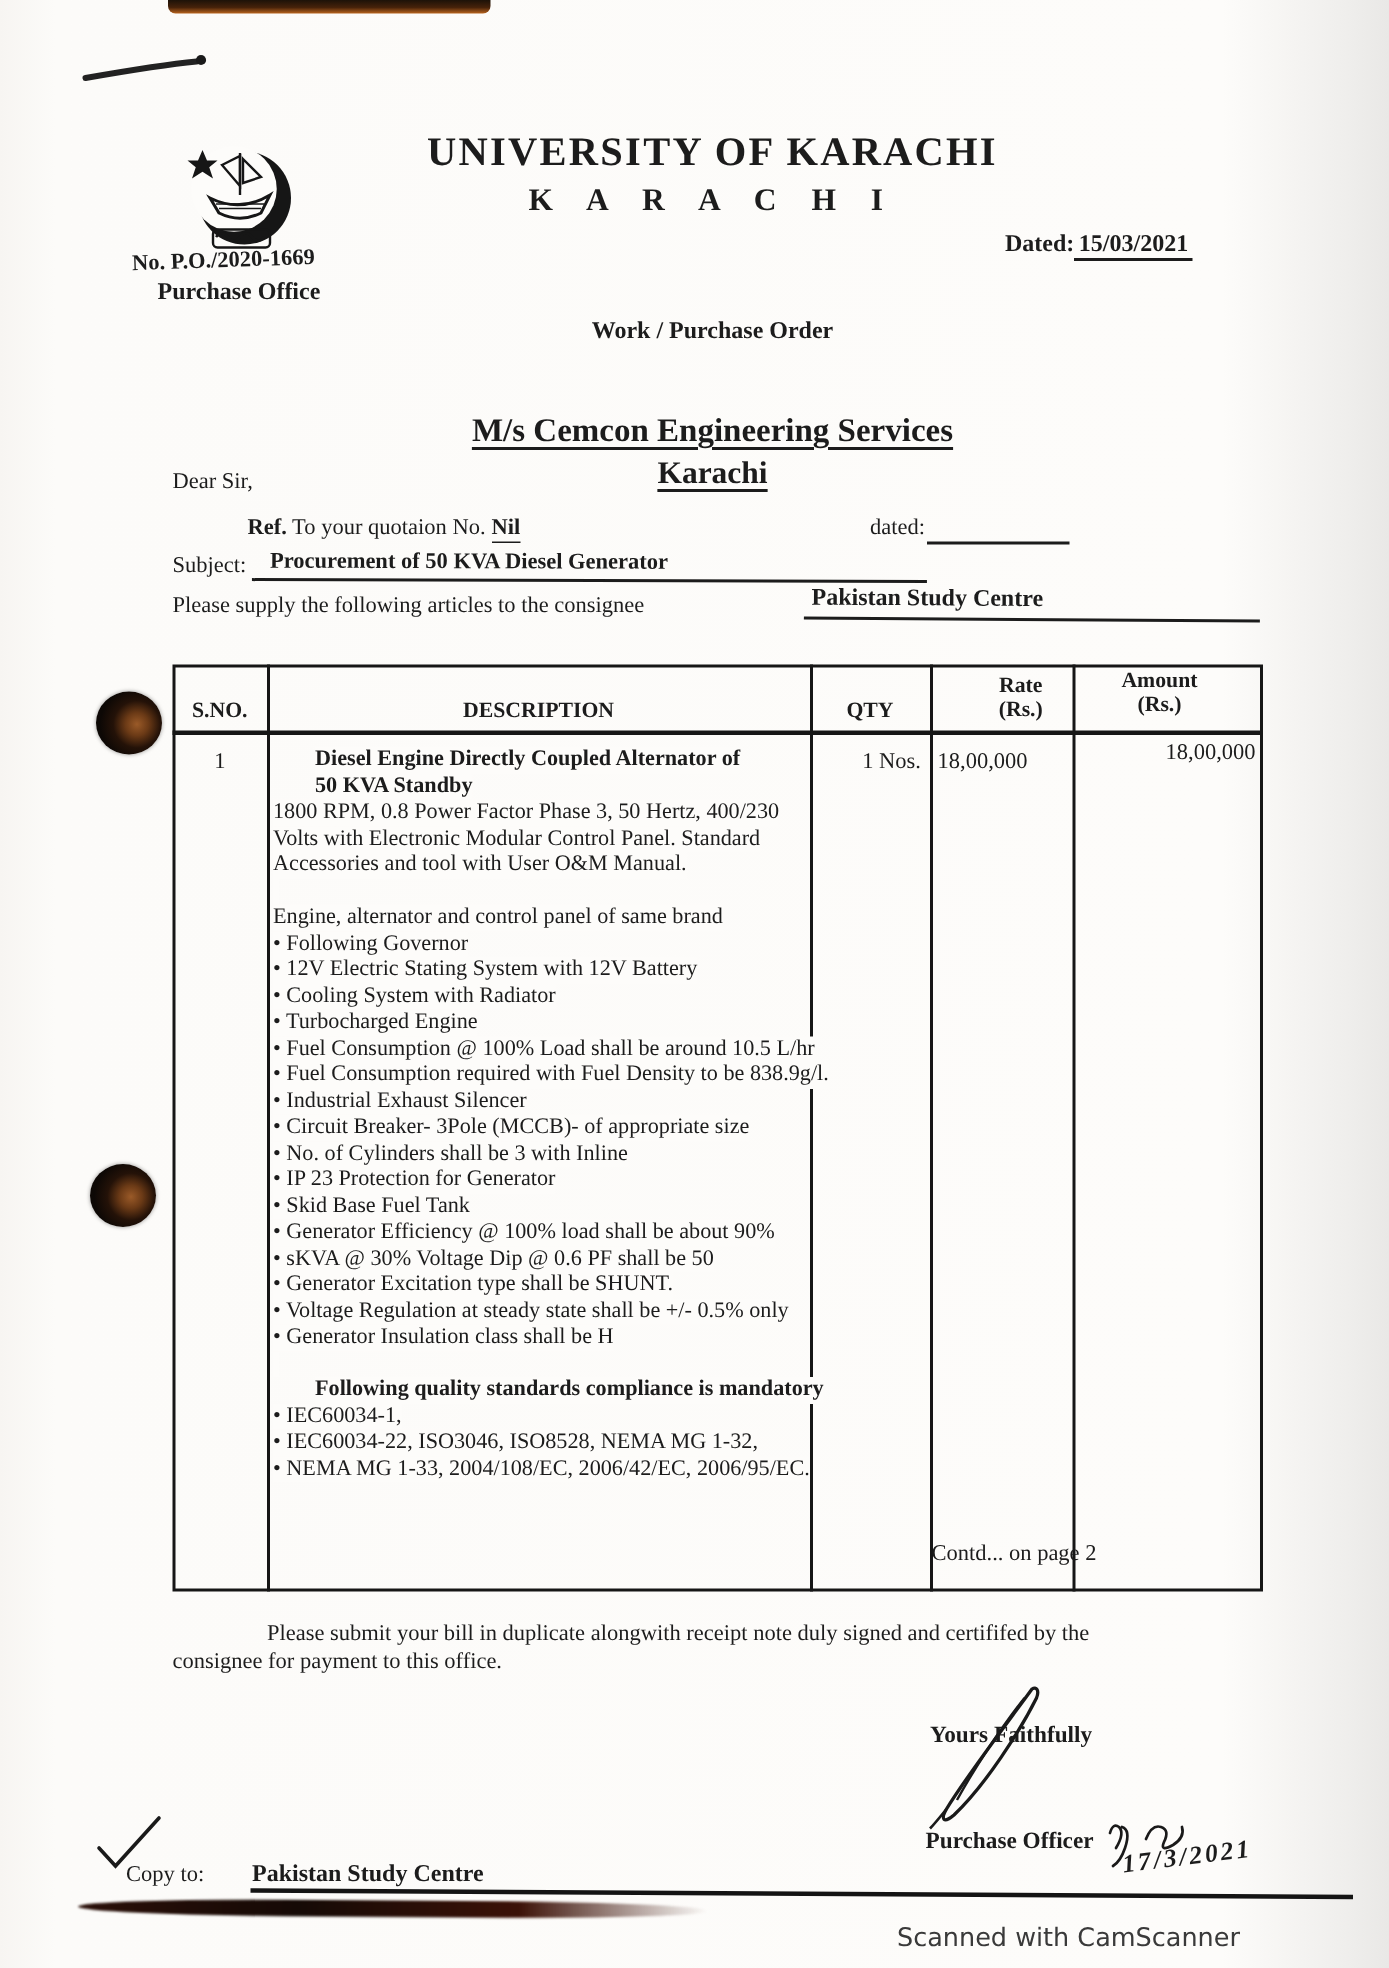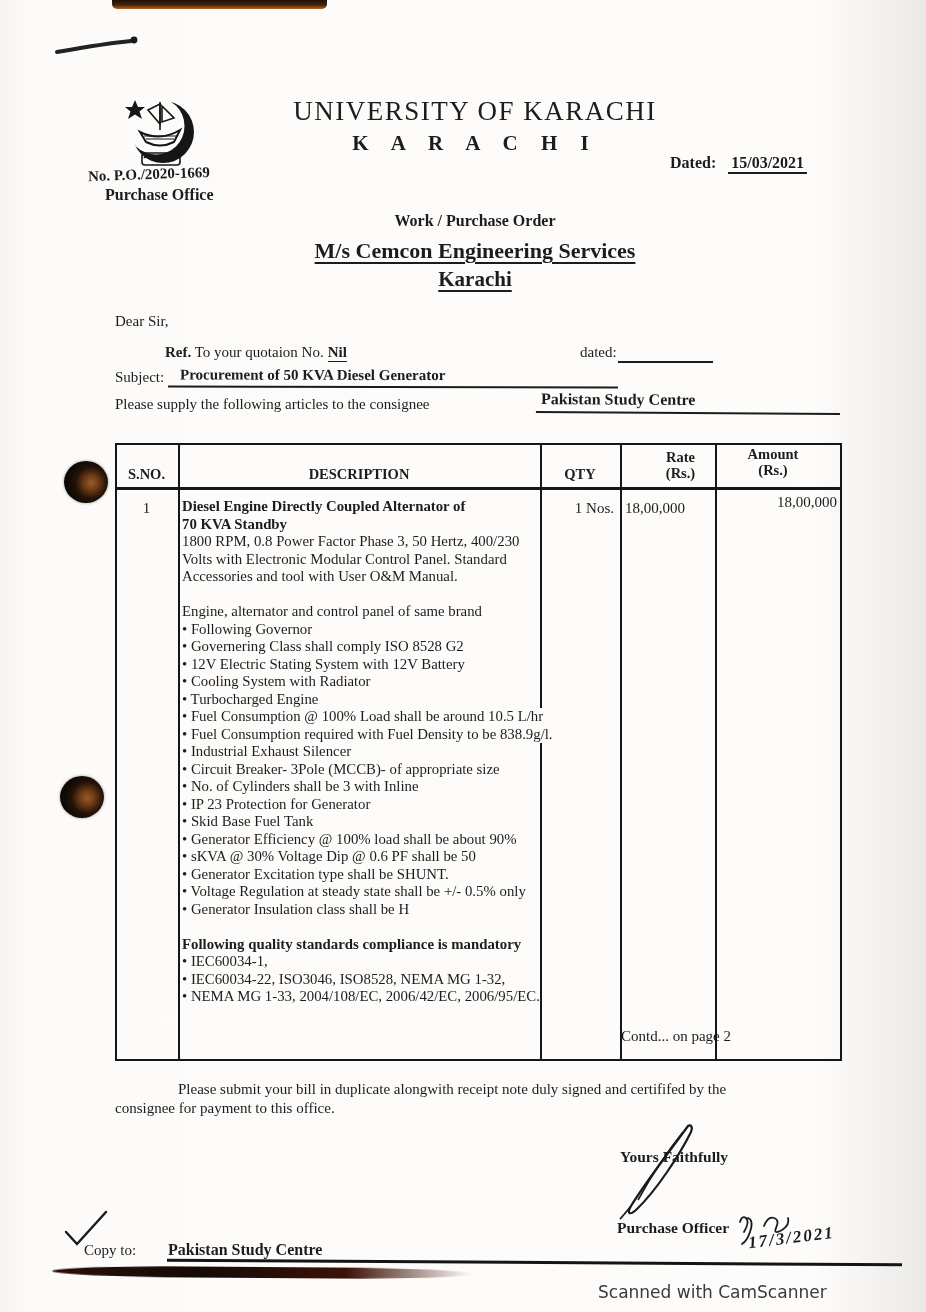--- a/index.html
+++ b/index.html
@@ -8,29 +8,29 @@
     position:relative; width:926px; height:1312px; margin:0 auto;
     background:linear-gradient(90deg,#f7f5f2 0%, #fcfbf9 4%, #fdfcfa 88%, #efeeec 97%, #e9e8e6 100%);
     font-family:"Liberation Serif","DejaVu Serif",serif;
     color:#1c1c1c; overflow:hidden;
   }
   .abs { position:absolute; }
   .b { font-weight:bold; }
 
   
   .title-block { left:105px; top:86px; width:740px; text-align:center; }
-  .uni-title { font-size:27px; font-weight:normal; letter-spacing:1.5px;margin-top:10px; }
+  .uni-title { font-size:27px; font-weight:bold; letter-spacing:1.5px; }
   .uni-sub { font-size:21px; font-weight:bold; letter-spacing:9px; margin-top:4px; }
   .po-number { left:88px; top:166px; font-size:15px; font-weight:bold; transform:rotate(-2deg); }
   .dated-line { left:670px; top:154px; font-size:16px; font-weight:bold; }
-  .dated-line .val { border-bottom:2px solid #1c1c1c; padding:0 3px 1px 3px; margin-left:12px; }
+  .dated-line .val { border-bottom:2px solid #1c1c1c; padding:0 3px 1px 3px; margin-left:0; }
   .office-line { left:105px; top:186px; width:740px; font-size:16px; font-weight:bold; }
   .order-line { left:105px; top:212px; width:740px; text-align:center; font-size:16px; font-weight:bold; }
   .vendor-block { left:105px; top:238px; width:740px; text-align:center; }
-  .vendor-name { font-size:22px; font-weight:bold; text-decoration:underline; text-underline-offset:4px; text-decoration-thickness:2px; }
+  .vendor-name { font-size:22px; font-weight:bold; text-decoration:underline; text-underline-offset:4px; text-decoration-thickness:2px;margin-top:36px; }
   .vendor-city { font-size:21px; font-weight:bold; text-decoration:underline; text-underline-offset:4px; text-decoration-thickness:2px; margin-top:3px; }
 
   
   .salutation { left:115px; top:313px; font-size:15px; }
   .ref-line { left:165px; top:344px; font-size:15px; }
   .ref-line .val { font-weight:bold; border-bottom:1.5px solid #1c1c1c; padding-bottom:1px; margin-left:4px; }
   .ref-dated { left:580px; top:344px; font-size:15px; }
   .ref-dated-underline { left:618px; top:361px; width:95px; height:2px; background:#1c1c1c; }
   .subject-label { left:115px; top:369px; font-size:15px; }
   .subject-value { left:168px; top:367px; width:450px; font-size:15px; font-weight:bold; border-bottom:2px solid #1c1c1c; padding:0 0 2px 12px; transform:rotate(0.15deg); }
@@ -39,21 +39,21 @@
 
   
   .order-table { left:115px; top:443px; width:727px; height:618px; }
   .t-border { position:absolute; inset:0; border:2.5px solid #161616; }
   .t-hline { position:absolute; left:0; width:727px; height:2.5px; background:#161616; }
   .t-vline { position:absolute; top:0; width:2px; height:618px; background:#161616; }
   .th { position:absolute; font-size:14.5px; font-weight:bold; text-align:center; line-height:16px; }
   .cell { position:absolute; font-size:15px; }
   .desc-wrap { position:absolute; left:67px; top:55px; width:362px; z-index:2; }
   .desc-line { display:table; white-space:nowrap; font-size:14.8px; line-height:17.5px; background:#fdfcfa; }
-  .desc-line.bold { font-weight:bold; }
+  .desc-line.bold { font-weight:bold;margin-left:28px; }
 
   
   .bill-note { font-size:15px; line-height:18.5px; }
   .closing { left:620px; top:1148px; font-size:15.5px; font-weight:bold; }
   .signatory { left:617px; top:1219px; font-size:15.5px; font-weight:bold; }
   .hand-date { left:748px; top:1228px; font-size:17px; font-style:italic; font-weight:bold; transform:rotate(-7deg); letter-spacing:2px; }
   .copy-to-label { left:84px; top:1242px; font-size:15px; }
   .copy-to-value { left:168px; top:1241px; font-size:16px; font-weight:bold; z-index:2; }
   .copy-underline { left:167px; top:1261px; width:735px; height:2.5px; background:#141414; transform:rotate(0.35deg); }
   .scan-note { left:598px; top:1282px; font-size:17px; color:#3a3a3a; font-family:"DejaVu Sans","Liberation Sans",sans-serif; }
@@ -134,28 +134,27 @@
       <div>(Rs.)</div>
     </div>
     <div class="th" style="left:600px;top:3px;width:116px">
       <div>Amount</div>
       <div>(Rs.)</div>
     </div>
 
     <div class="cell" style="left:0;top:57px;width:63px;text-align:center">1</div>
     <div class="desc-wrap">
         <div class="desc-line bold">Diesel Engine Directly Coupled Alternator of</div>
-        <div class="desc-line bold">70 KVA Standby</div>
+        <div class="desc-line bold">50 KVA Standby</div>
         <div class="desc-line">1800 RPM, 0.8 Power Factor Phase 3, 50 Hertz, 400/230</div>
         <div class="desc-line">Volts with Electronic Modular Control Panel. Standard</div>
         <div class="desc-line">Accessories and tool with User O&amp;M Manual.</div>
         <div class="desc-line">&nbsp;</div>
         <div class="desc-line">Engine, alternator and control panel of same brand</div>
         <div class="desc-line">• Following Governor</div>
-        <div class="desc-line">• Governering Class shall comply ISO 8528 G2</div>
         <div class="desc-line">• 12V Electric Stating System with 12V Battery</div>
         <div class="desc-line">• Cooling  System with Radiator</div>
         <div class="desc-line">• Turbocharged Engine</div>
         <div class="desc-line">• Fuel Consumption @ 100% Load shall be around 10.5 L/hr</div>
         <div class="desc-line">• Fuel Consumption required with Fuel Density to be 838.9g/l.</div>
         <div class="desc-line">• Industrial Exhaust Silencer</div>
         <div class="desc-line">• Circuit Breaker- 3Pole (MCCB)- of appropriate size</div>
         <div class="desc-line">• No. of Cylinders shall be 3 with Inline</div>
         <div class="desc-line">• IP 23 Protection for Generator</div>
         <div class="desc-line">• Skid Base Fuel Tank</div>

